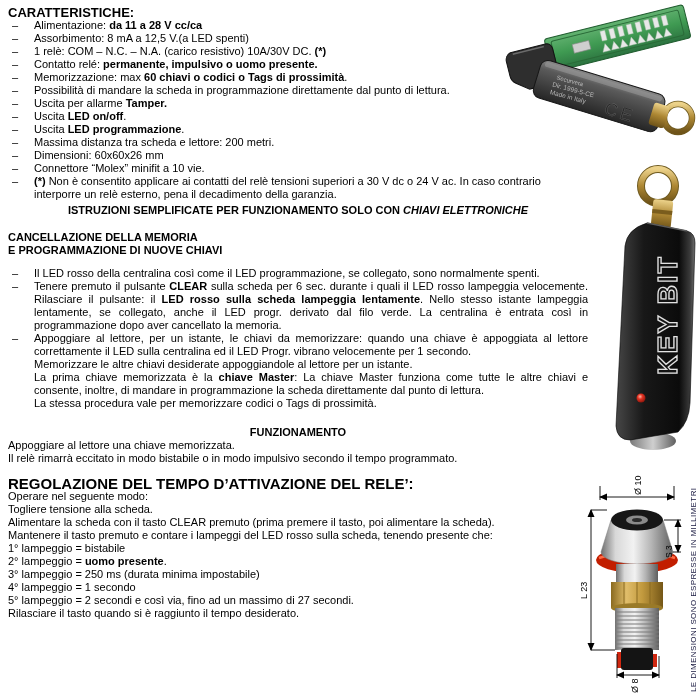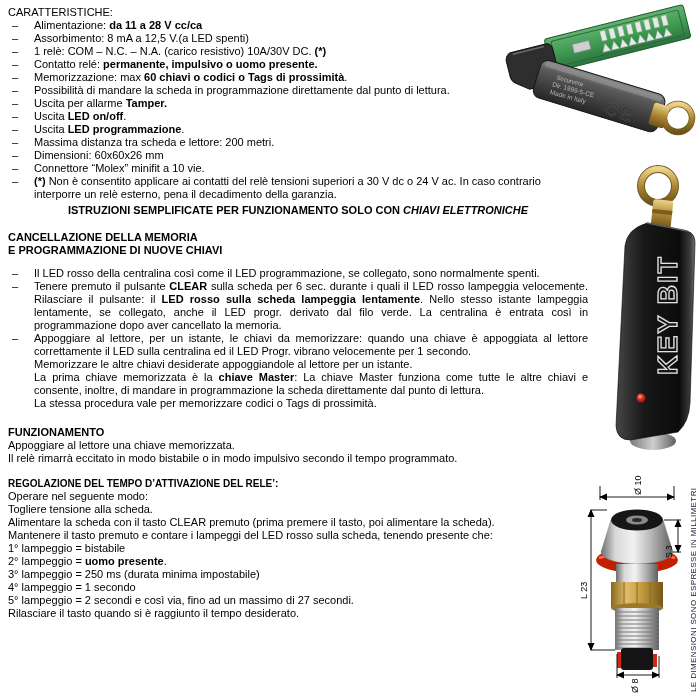--- a/index.html
+++ b/index.html
@@ -1,30 +1,30 @@
 <!DOCTYPE html>
 <html><head>
 <meta charset="utf-8">
 <style>
   html,body{margin:0;padding:0;background:#fff;}
   .page{position:relative;width:700px;height:694px;background:#ffffff;overflow:hidden;
         font-family:"Liberation Sans", sans-serif;color:#000;}
   .text-col{position:absolute;left:8px;top:6px;width:580px;font-size:11px;line-height:13px;}
   .b{font-weight:bold;}
   .i{font-style:italic;}
-  .sec-title{font-weight:normal;font-size:11px;}
+  .sec-title{font-weight:bold;font-size:13px;}
   .dash-list .row{display:flex;align-items:flex-start;}
   .dash-list .dash{flex:0 0 26px;padding-left:4px;box-sizing:border-box;}
   .dash-list .txt{flex:1;}
   .justify .txt{text-align:justify;}
   .h-center{text-align:center;font-weight:bold;margin-top:3px;}
   .h-center2{text-align:left;font-weight:bold;margin-top:14px;}
   .memoria{margin-top:10px;}
-  .h-funz{font-weight:bold;margin-top:16px;}
-  .reg-title{font-weight:bold;font-size:10px;margin-top:12px;}
+  .h-funz{text-align:center;font-weight:bold;margin-top:16px;}
+  .reg-title{font-weight:bold;font-size:15px;margin-top:12px;}
   .plain-lines .row{display:block;}
   .img-abs{position:absolute;}
   #ph{left:495px;top:0;}
   #kb{left:595px;top:160px;}
   #dr{left:575px;top:468px;}
   svg text{font-family:"Liberation Sans", sans-serif;}
 </style>
 </head>
 <body>
 

